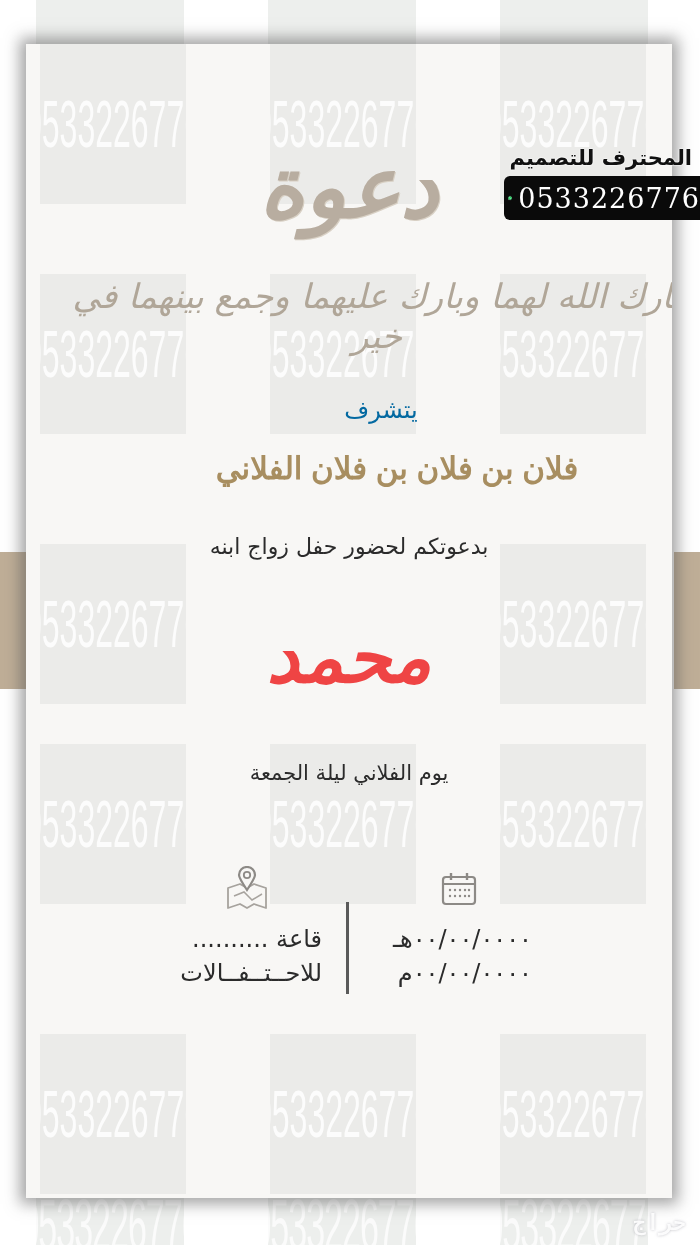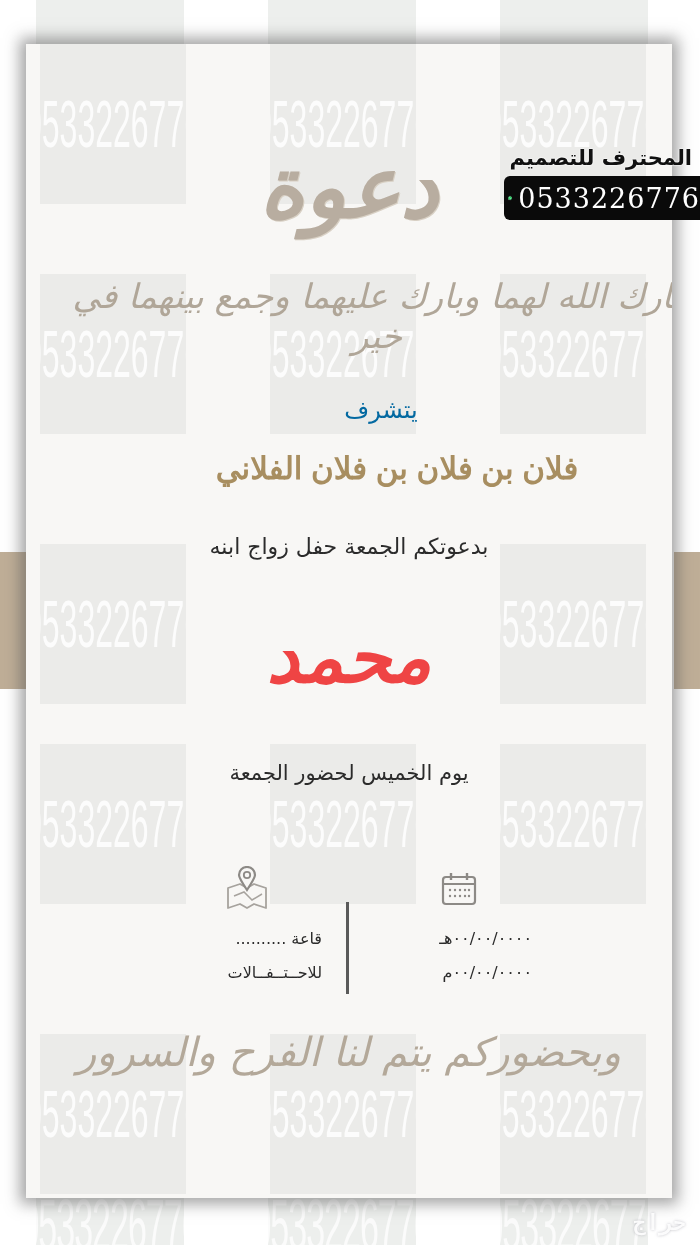--- a/index.html
+++ b/index.html
@@ -58,21 +58,21 @@
   .invite-line { top:490px; font-size:22px; color:#2b2b2b; }
   .groom {
     top:570px; font-family:"DejaVu Serif", serif; font-size:72px;
     color:#ef4444; font-style:italic; font-weight:bold;
   }
   .dinner { top:712px; font-size:21px; color:#2b2b2b; line-height:34px; }
   .divider {
     position:absolute; left:320px; top:858px; width:3px; height:92px; background:#5a5a5a;
   }
   .info-icon { position:absolute; }
-  .info-text { position:absolute; font-size:16px; color:#2b2b2b; line-height:34px; white-space:nowrap; }
+  .info-text { position:absolute; font-size:24px; color:#2b2b2b; line-height:34px; white-space:nowrap; }
   .closing {
     top:985px; font-family:"DejaVu Serif", serif; font-size:40px;
     color:#b3a899; font-style:italic; letter-spacing:-1px;
   }
   
   .wa-badge {
     position:absolute; left:504px; top:146px; width:196px; height:76px;
   }
   .wa-label {
     position:absolute; right:8px; top:0; font-family:"DejaVu Sans", sans-serif;
@@ -164,24 +164,24 @@
     </div>
   <div class="card-wm" style="left:474px;top:990px;">
       <span>0533226776</span>
     </div>
 
   <div class="content">
     <div class="center title-calligraphy">دعوة</div>
     <div class="center blessing">بارك الله لهما وبارك عليهما وجمع بينهما في خير</div>
     <div class="center honor">يتشرف</div>
     <div class="center host-name">فلان بن فلان بن فلان الفلاني</div>
-    <div class="center invite-line">بدعوتكم الجمعة حفل زواج ابنه</div>
+    <div class="center invite-line">بدعوتكم لحضور حفل زواج ابنه</div>
     <div class="center groom">محمد</div>
     <div class="center dinner">
-      <div>يوم الخميس لحضور الجمعة</div>
+      <div>يوم الفلاني ليلة الجمعة</div>
     </div>
 
     <div>
       <svg class="info-icon" style="left:414px;top:828px;" width="38" height="34" viewBox="0 0 38 34">
         <rect x="3" y="5" width="32" height="27" rx="3" fill="none" stroke="#8d8a86" stroke-width="2.2"></rect>
         <line x1="3" y1="12" x2="35" y2="12" stroke="#8d8a86" stroke-width="2"></line>
         <line x1="11" y1="1" x2="11" y2="8" stroke="#8d8a86" stroke-width="2.4"></line>
         <line x1="27" y1="1" x2="27" y2="8" stroke="#8d8a86" stroke-width="2.4"></line>
         <g fill="#8d8a86">
           <circle cx="10" cy="18" r="1.2"></circle>
@@ -206,21 +206,20 @@
       <svg class="info-icon" style="left:198px;top:822px;" width="46" height="44" viewBox="0 0 46 44">
         <path d="M4 22 L16 18 L23 22 L30 18 L42 22 L42 42 L30 38 L23 42 L16 38 L4 42 Z" fill="none" stroke="#a7a39e" stroke-width="1.8" stroke-linejoin="round"></path>
         <path d="M10 30 L20 26 L28 34 L38 28" fill="none" stroke="#a7a39e" stroke-width="1.5"></path>
         <path d="M23 24 C17 15 15 12 15 9 A8 8 0 0 1 31 9 C31 12 29 15 23 24 Z" fill="#f8f7f5" stroke="#8d8a86" stroke-width="2.2"></path>
         <circle cx="23" cy="9" r="3.2" fill="none" stroke="#8d8a86" stroke-width="1.8"></circle>
       </svg>
       <div class="info-text" style="left:140px;top:878px;direction:rtl;width:156px;text-align:right;">قاعة ..........</div>
       <div class="info-text" style="left:140px;top:912px;direction:rtl;width:156px;text-align:right;">للاحــتــفــالات</div>
     </div>
 
-    <div class="center closing">وبحضوركم يتم لنا الفرح والسرور</div>
   </div>
 </div>
 
 <div class="wa-badge">
   <div class="wa-label">المحترف للتصميم</div>
   <div class="wa-phone-bar">
     <svg class="wa-icon" viewBox="0 0 40 40">
       <path d="M20 3 A17 17 0 1 1 9.5 33.5 L3 37 L6 30.5 A17 17 0 0 1 20 3 Z" fill="#25d366" stroke="#fff" stroke-width="2"></path>
       <path d="M14 12 C13 13 12 15 13.5 18 C15 21 18 25 22.5 27 C25 28 27 27.5 28 26 L28 24 L24.5 22 L22.5 24 C20 23 17.5 20.5 16.5 18 L18.5 16 L16.5 12 Z" fill="#fff"></path>
     </svg>

